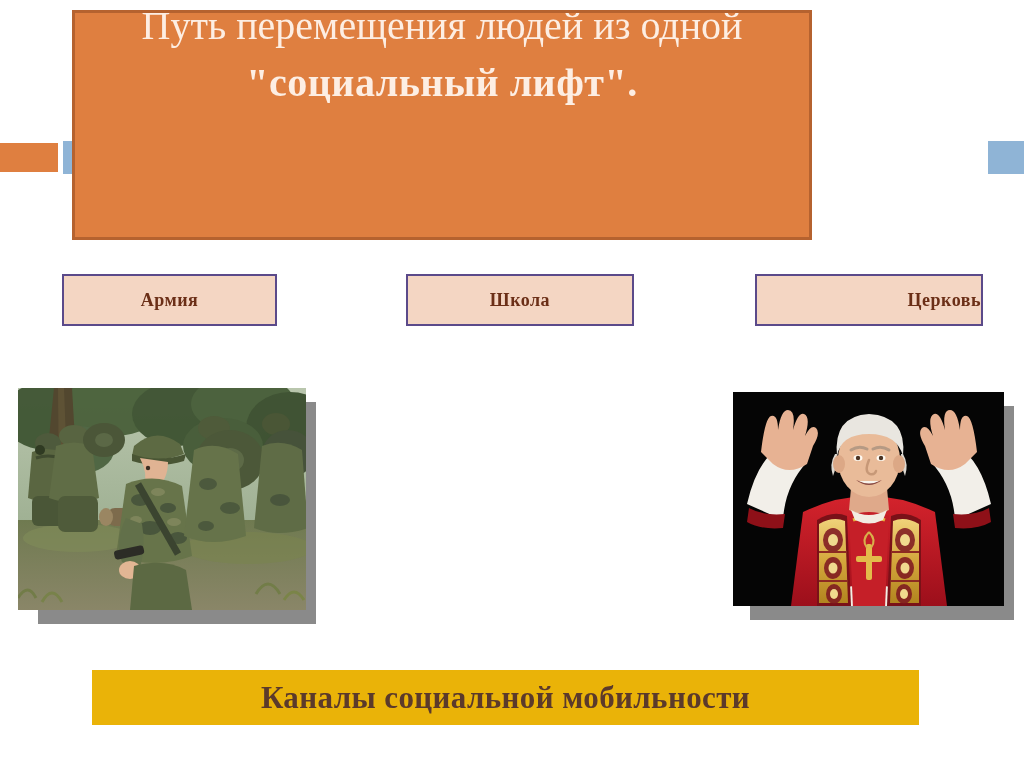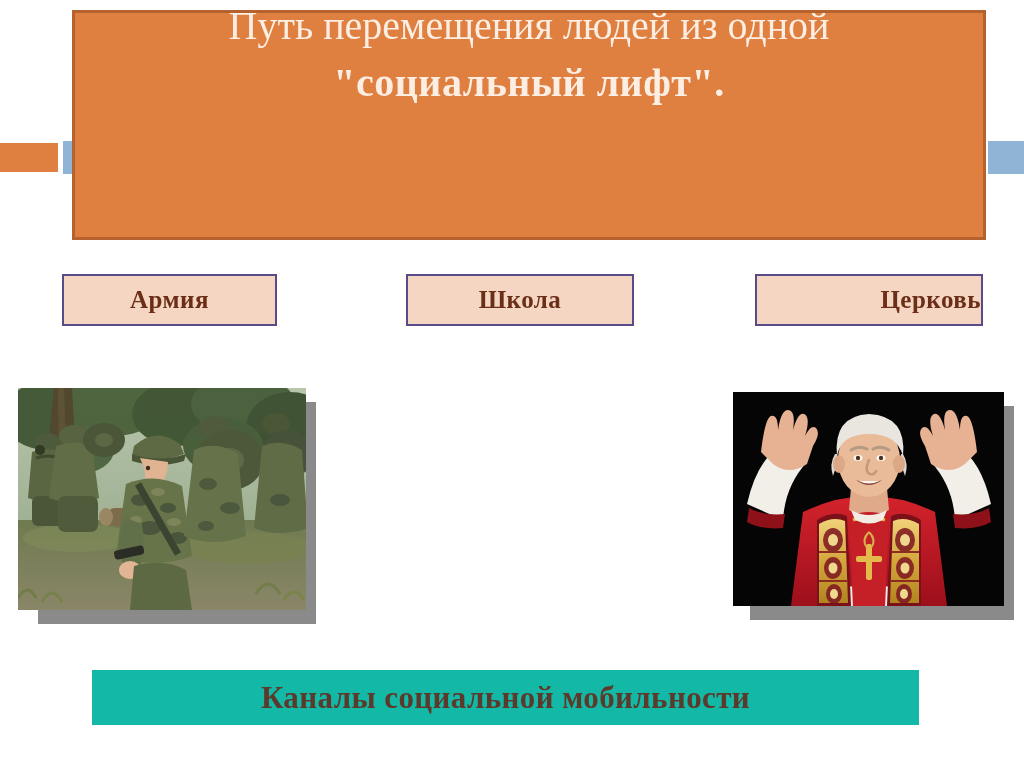--- a/index.html
+++ b/index.html
@@ -39,21 +39,21 @@
     width: 36px;
     height: 33px;
     background: #8FB4D6;
   }
 
   
   .title-box {
     position: absolute;
     left: 72px;
     top: 10px;
-    width: 914px;
+    width: 740px;
     height: 230px;
     background: #DF7F40;
     border: 3px solid #B5622F;
     box-sizing: border-box;
     overflow: hidden;
   }
   .title-text {
     position: absolute;
     left: 0;
     top: -16px;
@@ -81,21 +81,21 @@
     background: #F4D6C3;
     border: 2px solid #5B4A8A;
     box-sizing: border-box;
     display: flex;
     align-items: center;
     justify-content: center;
   }
   .label-box .label-text {
     color: #6B2F17;
     font-weight: bold;
-    font-size: 25px;
+    font-size: 18px;
     font-family: "Liberation Serif", "DejaVu Serif", serif;
     letter-spacing: 0.5px;
   }
   .label-army   { left: 62px;  width: 215px; }
   .label-school { left: 406px; width: 228px; }
   .label-church { left: 755px; width: 228px; justify-content: flex-end; }
   .photo-shadow {
     position: absolute;
     background: #8A8A8A;
   }
@@ -113,21 +113,21 @@
   .photo-church-shadow { left: 750px; top: 406px; width: 264px; height: 214px; }
   .photo-church        { left: 733px; top: 392px; width: 271px; height: 214px; }
 
   
   .caption-box {
     position: absolute;
     left: 92px;
     top: 670px;
     width: 827px;
     height: 55px;
-    background: #14b8a6;
+    background: #eab308;
     display: flex;
     align-items: center;
     justify-content: center;
   }
   .caption-text {
     color: #5B3A2B;
     font-weight: bold;
     font-size: 31px;
     font-family: "Liberation Serif", "DejaVu Serif", serif;
     letter-spacing: 0.4px;

